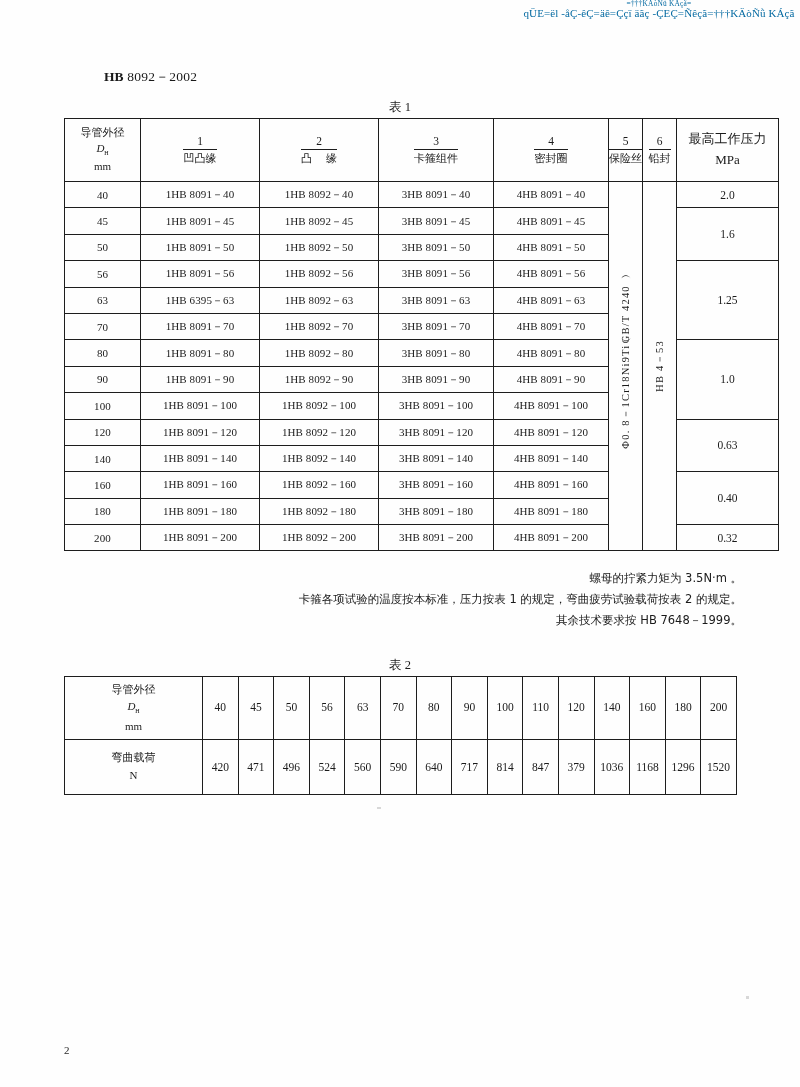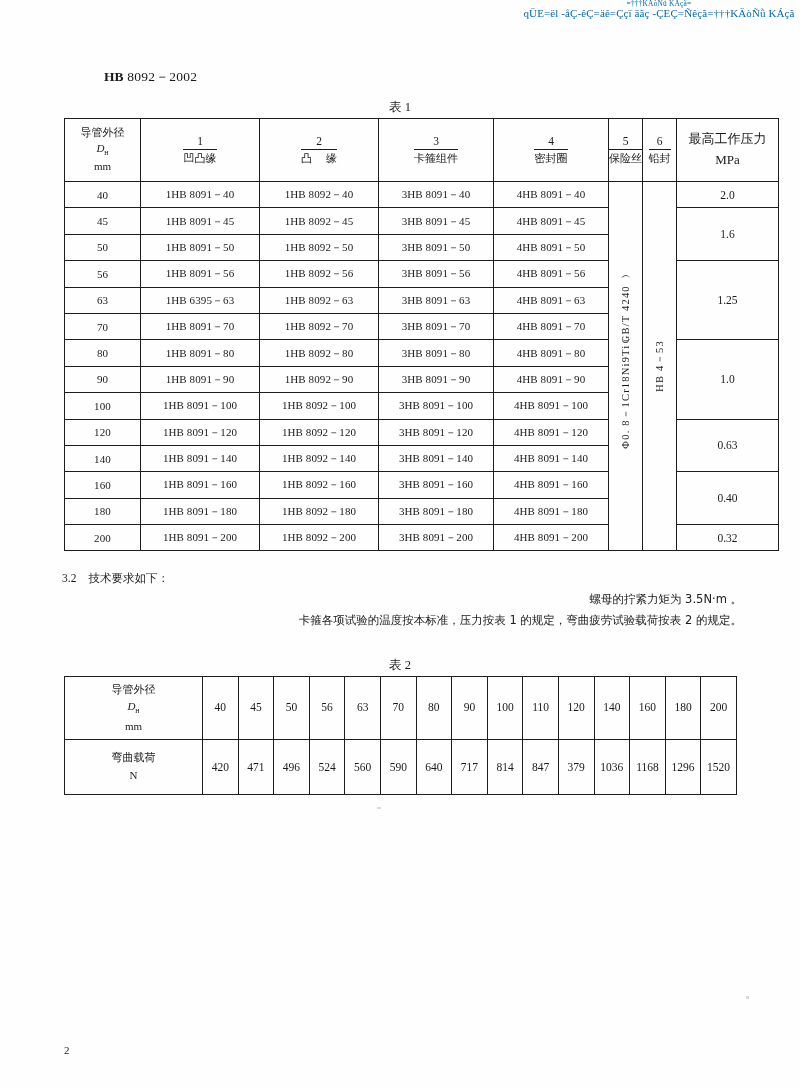--- a/index.html
+++ b/index.html
@@ -379,25 +379,23 @@
             <td class="datacell outer-bot">1HB 8092－200</td>
             <td class="datacell outer-bot">3HB 8091－200</td>
             <td class="datacell outer-bot">4HB 8091－200</td>
             <td class="press outer-bot" rowspan="1">0.32</td>
           </tr>
         </tbody>
     </table>
   </div>
 
   <div class="sec">
-    <p class="p0">
-      <span class="num">3.2</span><span>技术要求如下：</span>
-    </p>
     <p class="indent">螺母的拧紧力矩为 3.5N·m 。</p>
     <p class="indent">卡箍各项试验的温度按本标准，压力按表 1 的规定，弯曲疲劳试验载荷按表 2 的规定。</p>
+    <p class="indent">其余技术要求按 HB 7648－1999。</p>
   </div>
 
   <div class="caption" id="cap2">表 2</div>
 
   <div class="tbl-wrap2">
     <table class="t2">
       <colgroup id="t2-cols">
           <col style="width:138px">
           <col style="width:35.60px">
           <col style="width:35.60px">

